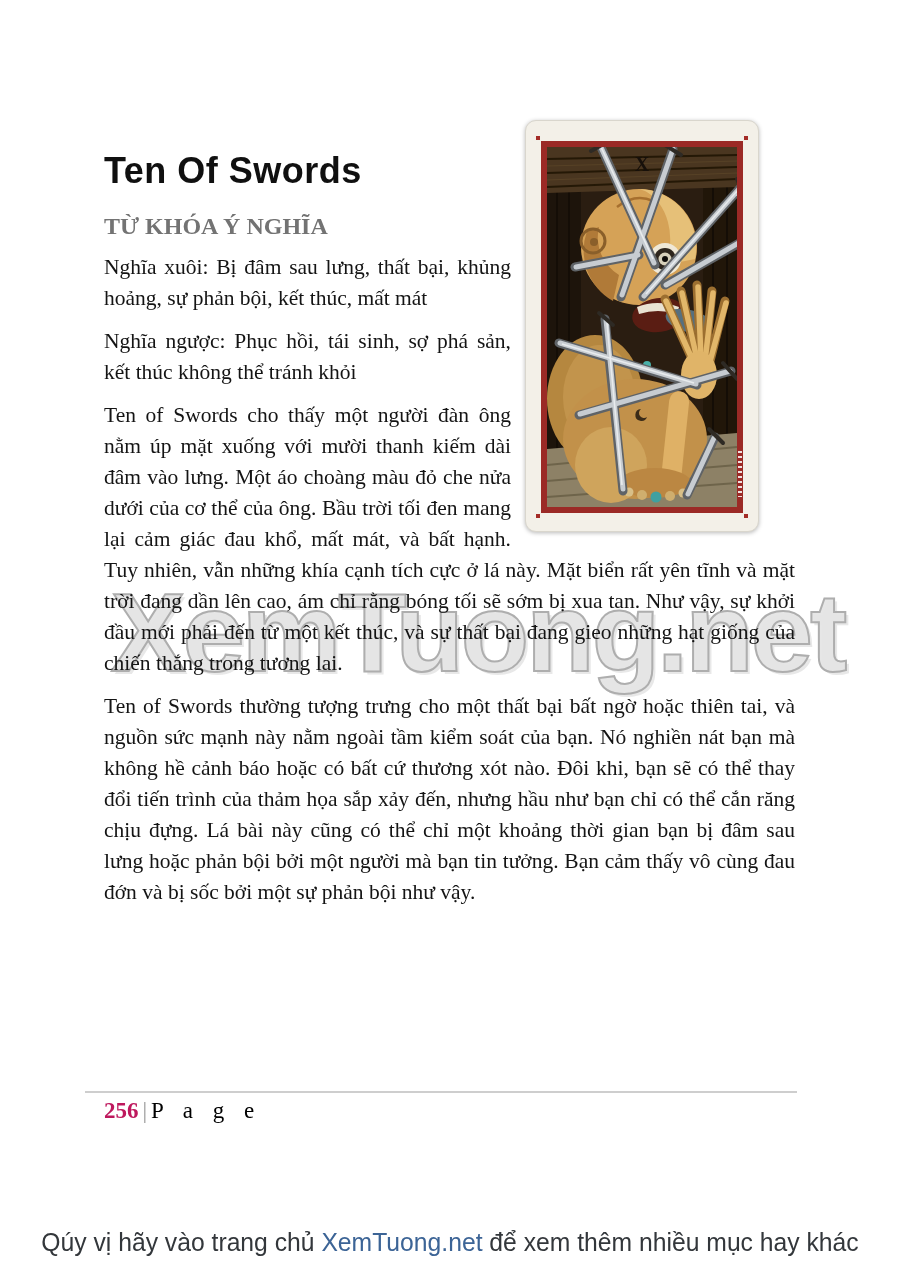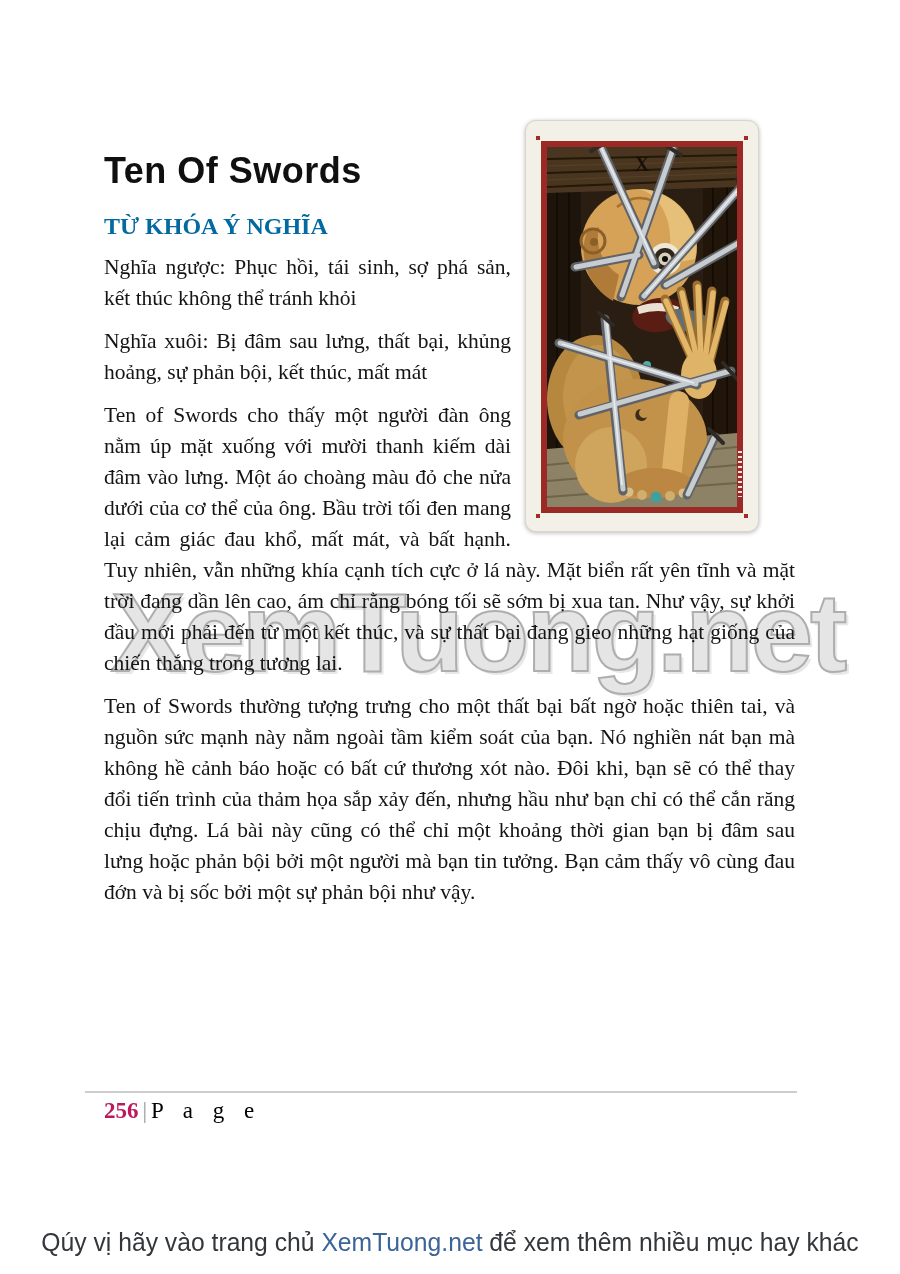--- a/index.html
+++ b/index.html
@@ -18,21 +18,21 @@
     text-shadow:3px 3px 0 rgba(205,205,205,0.45);
   }
   
   .content{position:absolute;left:0;top:0;right:0;z-index:1;
     padding:120px 105px 0 104px;}
   .content h1{
     font-family:"Liberation Sans",sans-serif;font-size:36px;font-weight:bold;
     color:#101010;margin:34px 0 0;line-height:34px;letter-spacing:.5px;
   }
   .content h2{
-    font-size:24px;font-weight:bold;color:#0369a1;margin:24px 0 0;line-height:28px;
+    font-size:24px;font-weight:bold;color:#737373;margin:24px 0 0;line-height:28px;
   }
   .content p{
     font-size:21.5px;line-height:31px;margin:12px 0 0;
     text-align:justify;
   }
   
   .cardbox{float:right;width:270px;height:412px;margin:0 0 2px 14px;}
   .card{
     position:relative;width:232px;height:410px;background:#f3f0e8;
     border-radius:11px;border:1px solid #d9d6cd;
@@ -208,22 +208,22 @@
 
             <text x="95" y="24" text-anchor="middle" font-family="Liberation Serif, serif" font-size="20" font-weight="bold" fill="#17100a">X</text>
           </svg>
         </div>
       </div>
     </div>
 
     <h1>Ten Of Swords</h1>
 
     <h2>TỪ KHÓA Ý NGHĨA</h2>
+    <p>Nghĩa xuôi: Bị đâm sau lưng, thất bại, khủng hoảng, sự phản bội, kết thúc, mất mát</p>
     <p>Nghĩa ngược: Phục hồi, tái sinh, sợ phá sản, kết thúc không thể tránh khỏi</p>
-    <p>Nghĩa xuôi: Bị đâm sau lưng, thất bại, khủng hoảng, sự phản bội, kết thúc, mất mát</p>
 
     <p>Ten of Swords cho thấy một người đàn ông nằm úp mặt xuống với mười thanh kiếm dài đâm vào lưng. Một áo choàng màu đỏ che nửa dưới của cơ thể của ông. Bầu trời tối đen mang lại cảm giác đau khổ, mất mát, và bất hạnh. Tuy nhiên, vẫn những khía cạnh tích cực ở lá này. Mặt biển rất yên tĩnh và mặt trời đang dần lên cao, ám chỉ rằng bóng tối sẽ sớm bị xua tan. Như vậy, sự khởi đầu mới phải đến từ một kết thúc, và sự thất bại đang gieo những hạt giống của chiến thắng trong tương lai.</p>
 
     <p>Ten of Swords thường tượng trưng cho một thất bại bất ngờ hoặc thiên tai, và nguồn sức mạnh này nằm ngoài tầm kiểm soát của bạn. Nó nghiền nát bạn mà không hề cảnh báo hoặc có bất cứ thương xót nào. Đôi khi, bạn sẽ có thể thay đổi tiến trình của thảm họa sắp xảy đến, nhưng hầu như bạn chỉ có thể cắn răng chịu đựng. Lá bài này cũng có thể chỉ một khoảng thời gian bạn bị đâm sau lưng hoặc phản bội bởi một người mà bạn tin tưởng. Bạn cảm thấy vô cùng đau đớn và bị sốc bởi một sự phản bội như vậy.</p>
   </div>
 
   <div class="footer-rule"></div>
   <div class="pageno">
     <span class="num">256</span><span class="sep">|</span><span class="word">P a g e</span>
   </div>

